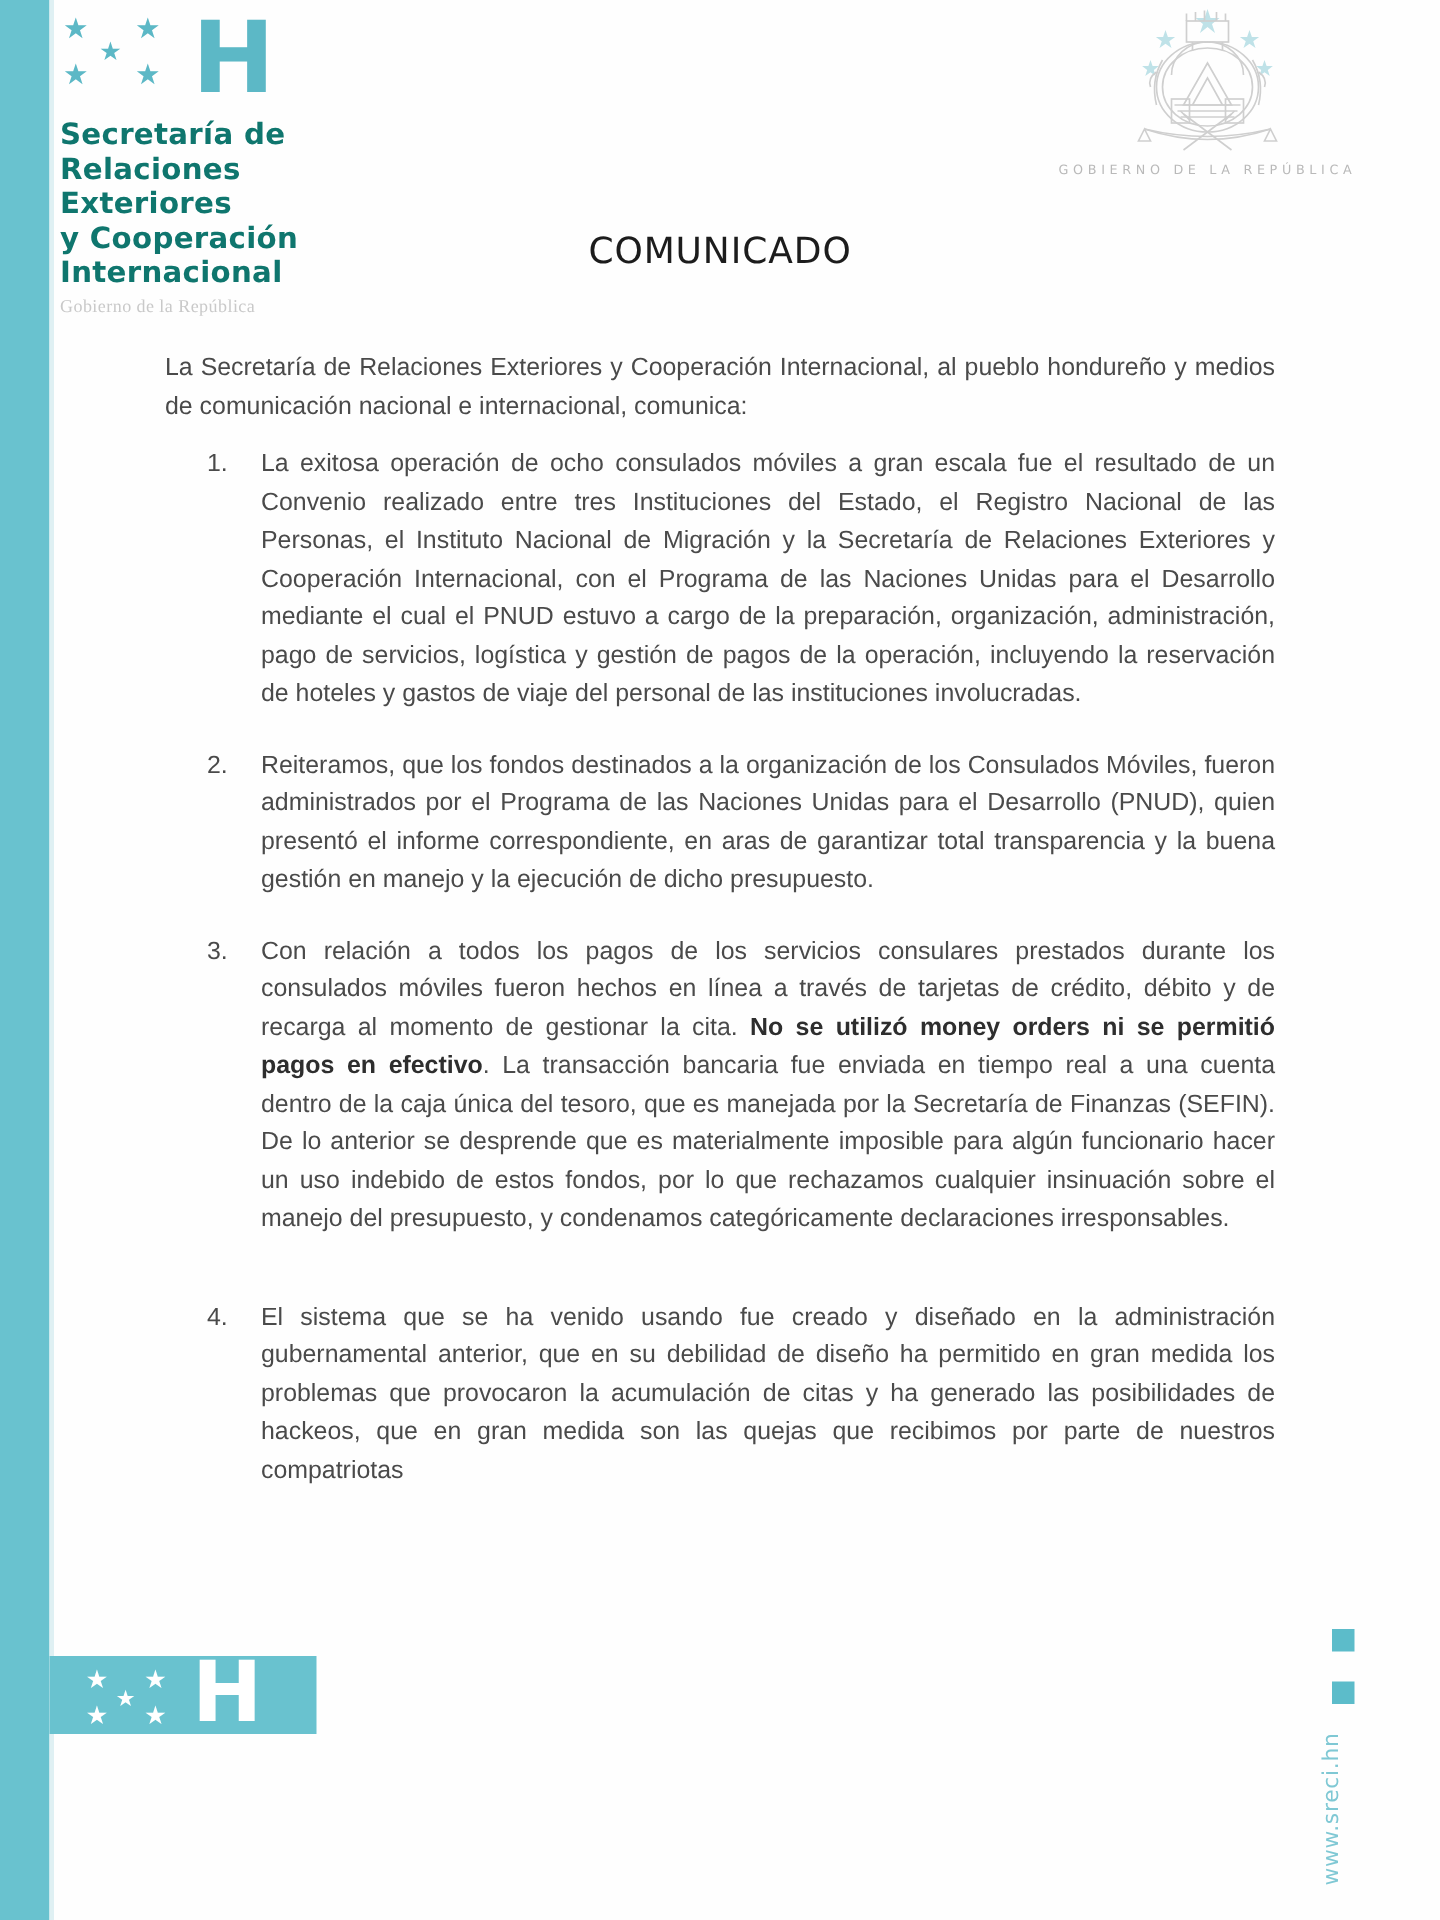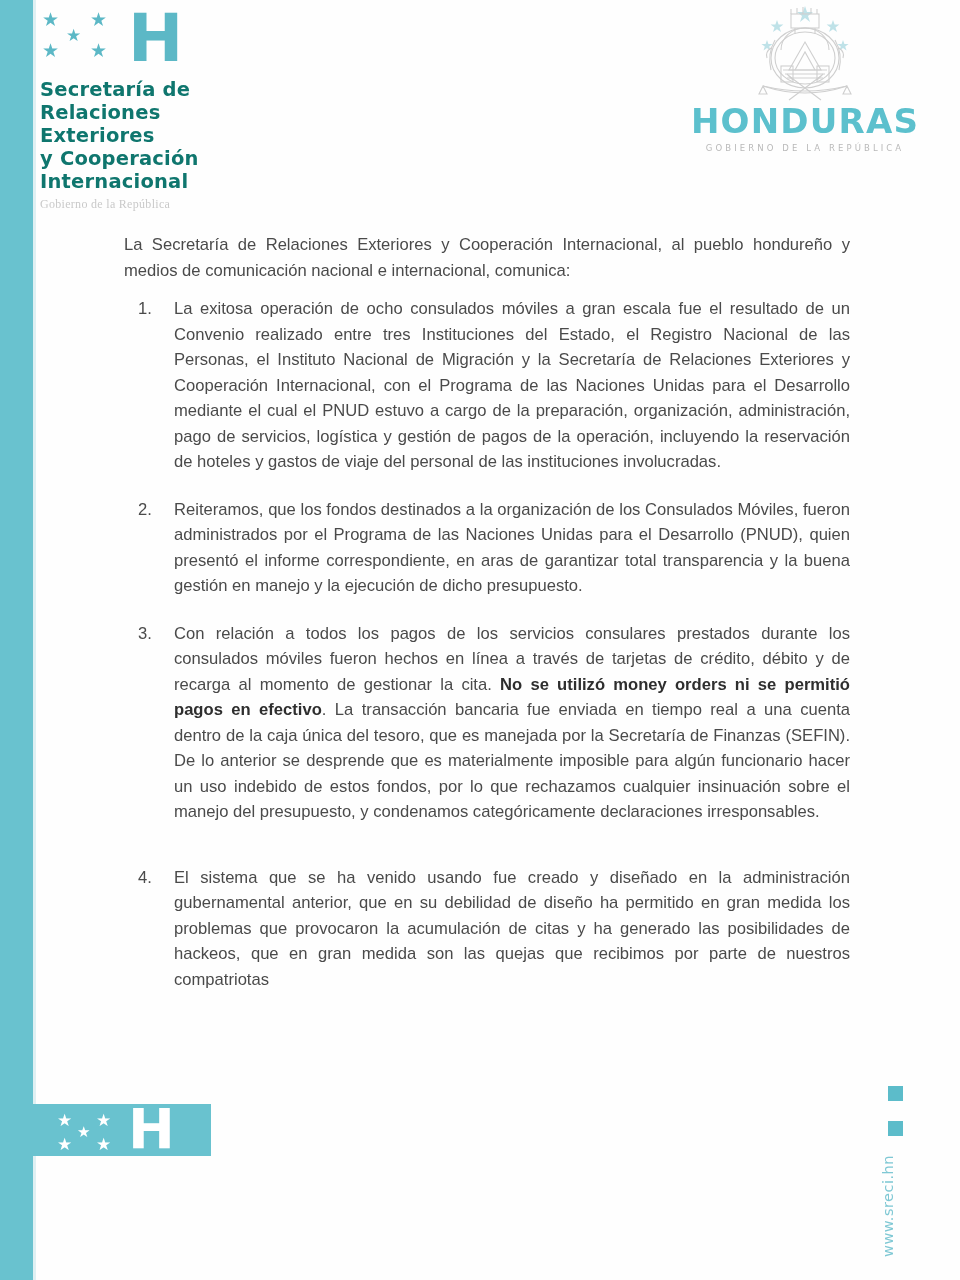--- a/index.html
+++ b/index.html
@@ -144,21 +144,21 @@
     left: 110px;
     top: 232px;
     width: 740px;
     color: #4a4a4a;
     font-family: "Liberation Sans", sans-serif;
     font-size: 16.6px;
     line-height: 25.5px;
     text-align: justify;
   }
   .intro-para {
-    margin: 0 0 13px 14px;
+    margin: 0 0 13px 0;
   }
   ol.clauses {
     list-style: none;
     margin: 0;
     padding: 0;
   }
   ol.clauses li {
     position: relative;
     padding-left: 64px;
     margin-bottom: 22px;
@@ -305,26 +305,26 @@
             <path d="M58 82 l-4 8 l8 0 Z M142 82 l4 8 l-8 0 Z"></path>
 
             <path d="M84 72 L116 96 M116 72 L84 96"></path>
             <path d="M82 70 l6 6 M118 70 l-6 6"></path>
 
             <rect x="76" y="62" width="12" height="16"></rect>
             <rect x="112" y="62" width="12" height="16"></rect>
           </g>
         </svg>
       </div>
-      <div class="honduras-word">HONDURAS</div>
       <div class="honduras-sub">GOBIERNO DE LA REPÚBLICA</div>
     </div>
 
   </div>
 
+  <div class="doc-title">COMUNICADO</div>
 
   <div class="body-area">
 
     <p class="intro-para">La Secretaría de Relaciones Exteriores y Cooperación Internacional, al pueblo hondureño y medios de comunicación nacional e internacional, comunica:</p>
 
     <ol class="clauses">
 
       <li>
         <span class="num">1.</span>
         <span>La exitosa operación de ocho consulados móviles a gran escala fue el resultado de un Convenio realizado entre tres Instituciones del Estado, el Registro Nacional de las Personas, el Instituto Nacional de Migración y la Secretaría de Relaciones Exteriores y Cooperación Internacional,  con el Programa de las Naciones Unidas para el Desarrollo mediante el cual el PNUD estuvo a cargo de la preparación, organización, administración, pago de servicios, logística y gestión de pagos de la operación, incluyendo la reservación de hoteles y gastos de viaje del personal de las instituciones involucradas.</span>

